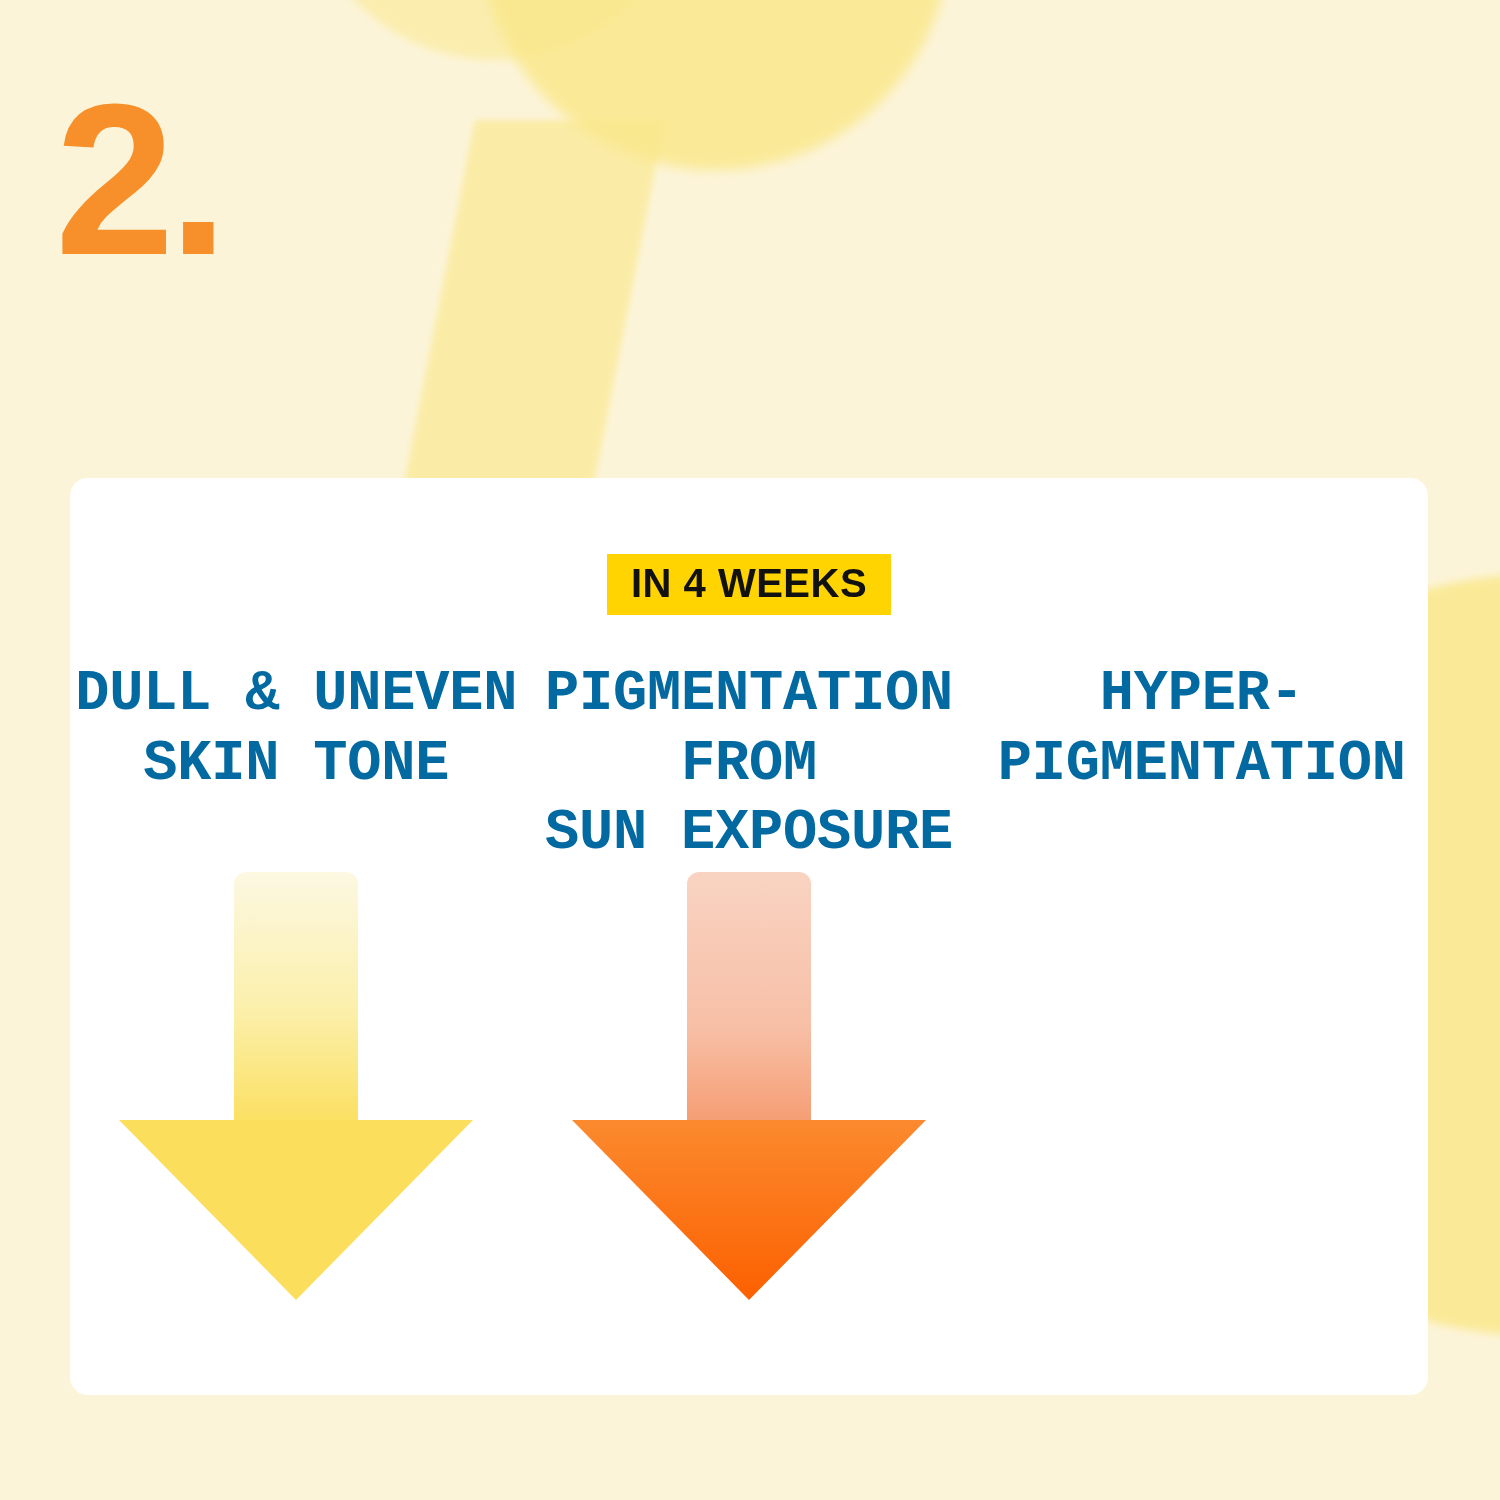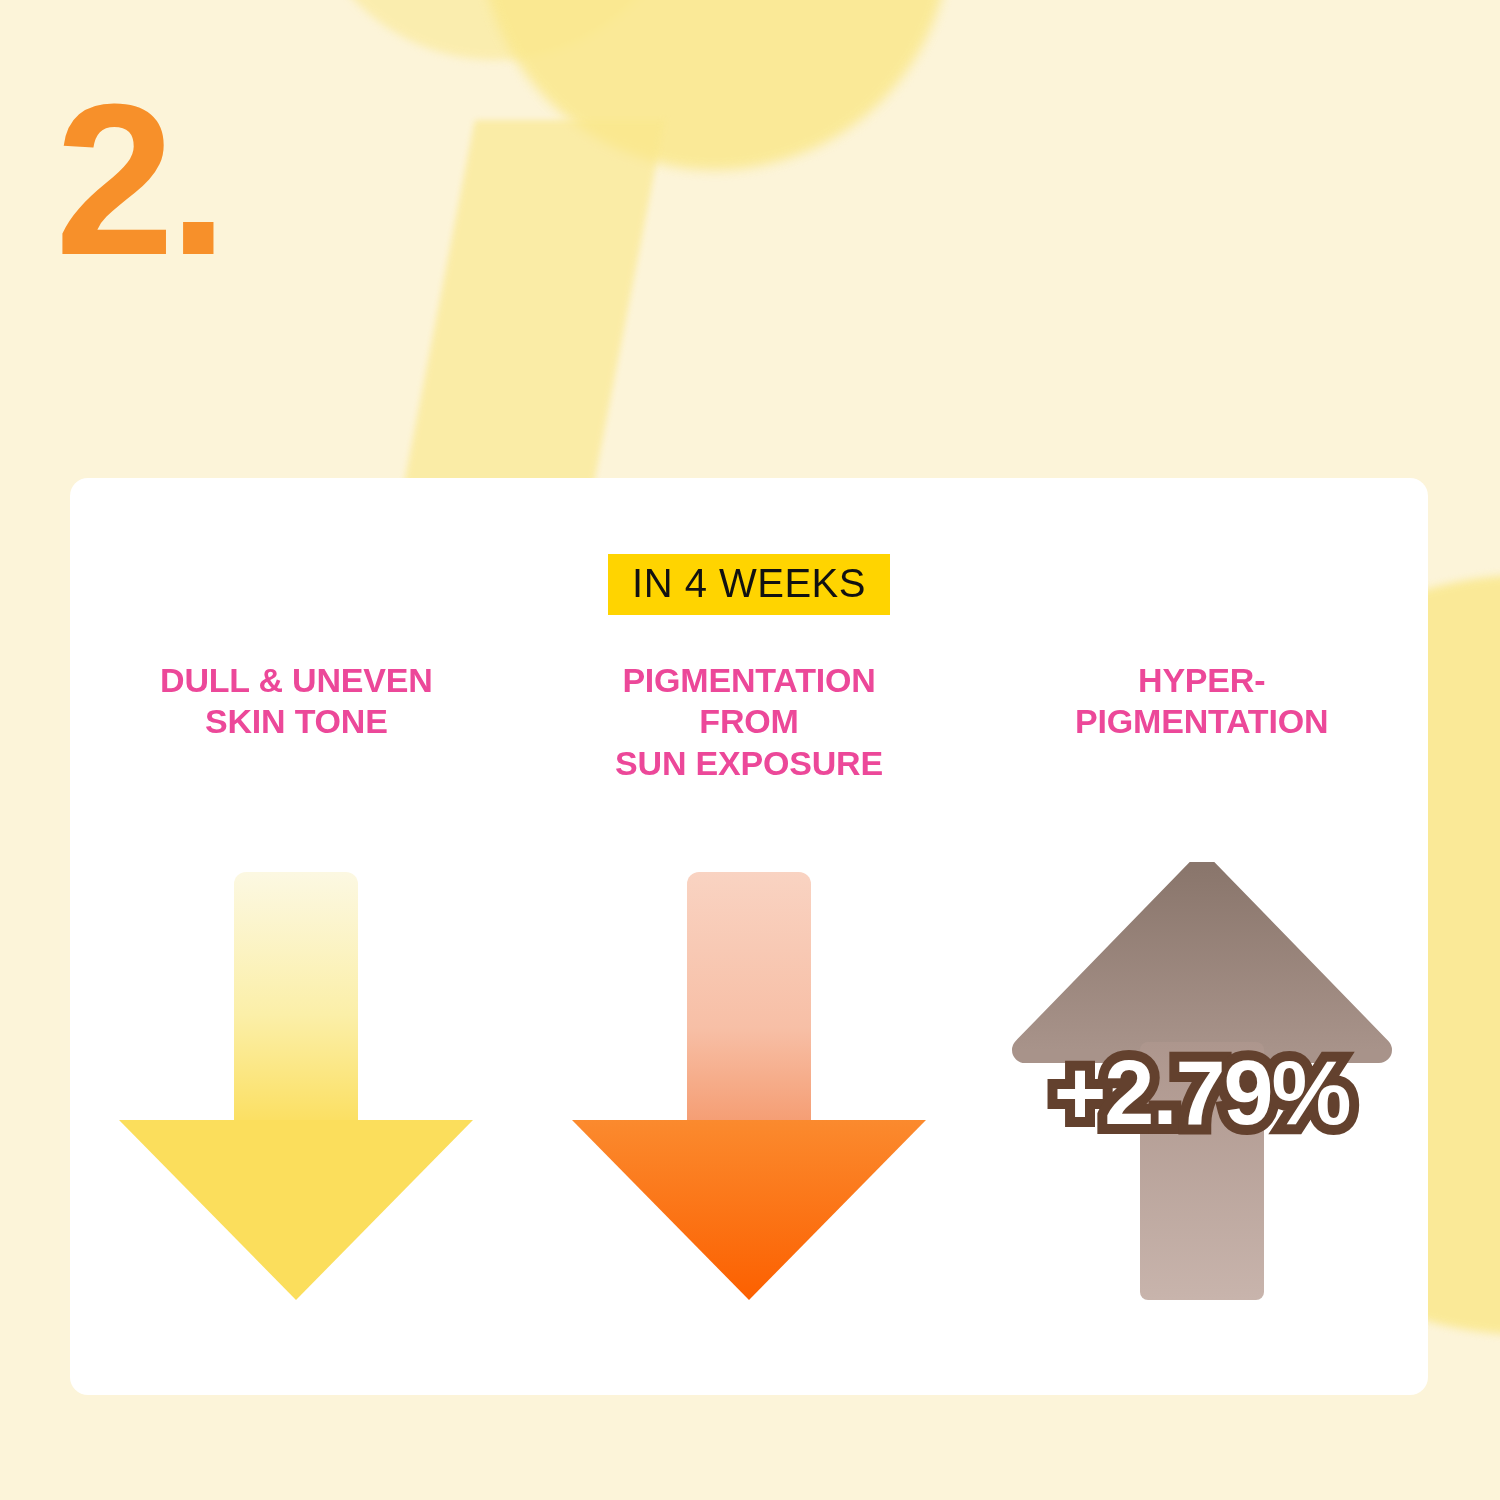--- a/index.html
+++ b/index.html
@@ -117,49 +117,50 @@
     left: 0;
     right: 0;
     top: 76px;
     display: flex;
     justify-content: center;
   }
   .weeks-badge {
     background: #FFD400;
     color: #111111;
     font-size: 40px;
-    font-weight: 400;
+    font-weight: 700;
     letter-spacing: 0.5px;
     padding: 9px 24px 12px 24px;
     line-height: 1;
   }
 
   
   .columns {
     position: absolute;
     left: 0;
     right: 0;
     top: 182px;
     display: flex;
   }
   .column {
     flex: 1 1 0;
     display: flex;
     flex-direction: column;
     align-items: center;
   }
   .col-heading {
-    color: #ec4899;
-    font-size: 34px;
+    color: #0369a1;
+    font-size: 57px;
     font-weight: 700;
     line-height: 1.22;
     text-align: center;
     letter-spacing: -0.2px;
     white-space: pre-line;
     height: 180px;
+    font-family: Liberation Mono, monospace;
   }
 
   
   .arrow-box {
     position: relative;
     width: 390px;
     height: 440px;
     margin-top: 22px;
   }
   .arrow-svg {
@@ -257,34 +258,17 @@
             </defs>
             <rect x="133" y="10" width="124" height="260" rx="12" fill="url(#g2)"></rect>
             <path d="M 18 258 L 372 258 L 195 438 Z" fill="url(#g2b)"></path>
           </svg>
         </div>
       </div>
 
       <div class="column">
         <div class="col-heading">HYPER-
 PIGMENTATION</div>
-        <div class="arrow-box">
-          <svg class="arrow-svg" viewBox="0 0 390 440">
-            <defs>
-              <linearGradient id="g3" x1="0" y1="0" x2="0" y2="1">
-                <stop offset="0%" stop-color="#8A766C"></stop>
-                <stop offset="100%" stop-color="#A8938A"></stop>
-              </linearGradient>
-              <linearGradient id="g3b" x1="0" y1="0" x2="0" y2="1">
-                <stop offset="0%" stop-color="#AD968D"></stop>
-                <stop offset="100%" stop-color="#C8B4AC"></stop>
-              </linearGradient>
-            </defs>
-            <path d="M 195 6 L 372 188 L 18 188 Z" fill="url(#g3)" stroke="url(#g3)" stroke-width="26" stroke-linejoin="round"></path>
-            <rect x="133" y="180" width="124" height="258" rx="8" fill="url(#g3b)"></rect>
-          </svg>
-          <div class="arrow-value up v-brown">+2.79%</div>
-        </div>
       </div>
 
     </div>
   </div>
 </div>
 
 </body></html>

